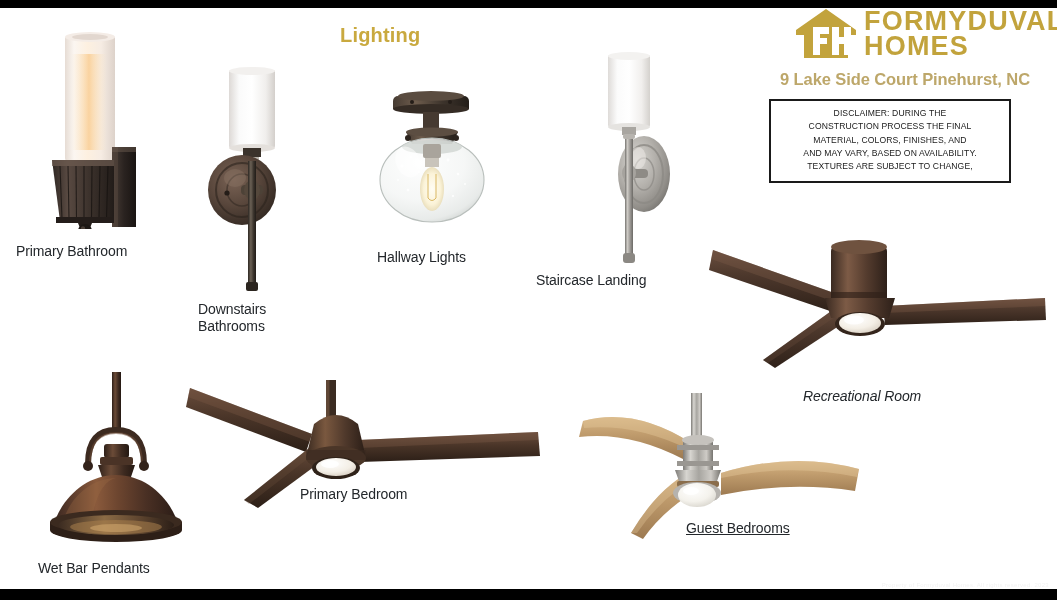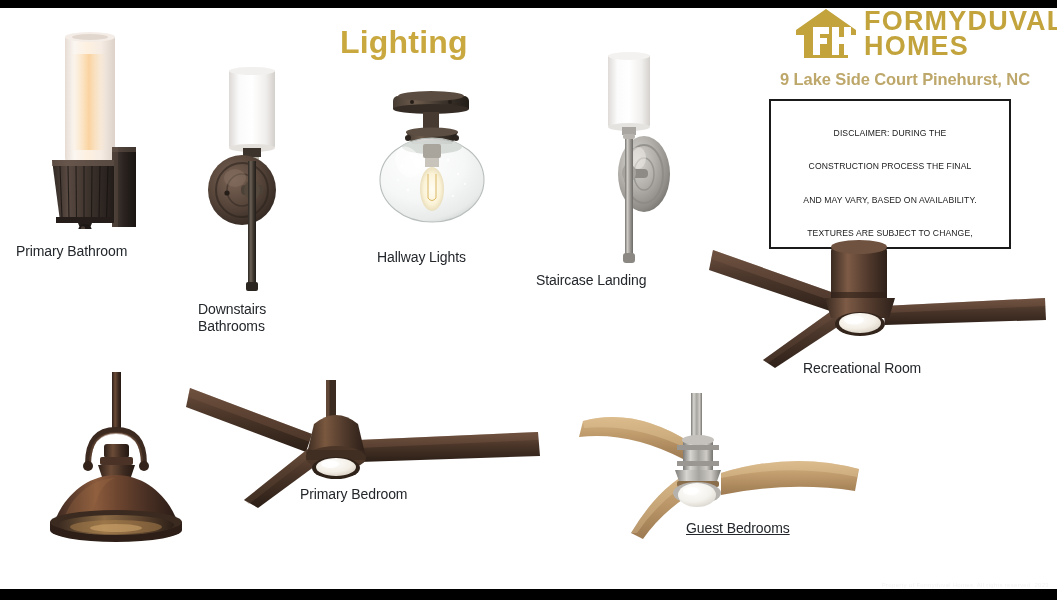--- a/index.html
+++ b/index.html
@@ -29,21 +29,21 @@
     left: 0; bottom: 0;
     width: 1057px; height: 11px;
     background: #000000;
     z-index: 50;
   }
 
   
   .title {
     position: absolute;
     left: 340px; top: 24px;
-    font-size: 32px;
+    font-size: 20px;
     font-weight: bold;
     color: #c9a93f;
     letter-spacing: 0.2px;
   }
 
   
   .brand {
     position: absolute;
     left: 795px; top: 8px;
     width: 250px;
@@ -81,21 +81,21 @@
     box-sizing: border-box;
     border: 2px solid #1a1a1a;
     background: #fff;
     padding: 6px 4px 7px;
     text-align: center;
     font-size: 8.6px;
     line-height: 1.55;
     color: #1a1a1a;
     letter-spacing: 0.1px;
   }
-  .disclaimer div { white-space: nowrap; margin-top: 20px; }
+  .disclaimer div { white-space: nowrap; }
 
   
   .label {
     position: absolute;
     color: #23272b;
     font-size: 14px;
     line-height: 1.22;
     white-space: pre-line;
     letter-spacing: -0.1px;
   }
@@ -139,20 +139,21 @@
       <div>FORMYDUVAL</div>
       <div>HOMES</div>
     </span>
   </div>
 
   <div class="address">9 Lake Side Court Pinehurst, NC</div>
 
   <div class="disclaimer">
     <div>DISCLAIMER: DURING THE</div>
     <div>CONSTRUCTION PROCESS THE FINAL</div>
+    <div>MATERIAL, COLORS, FINISHES, AND</div>
     <div>AND MAY VARY, BASED ON AVAILABILITY.</div>
     <div>TEXTURES ARE SUBJECT TO CHANGE,</div>
   </div>
 
   <div class="fixture" style="left:38px; top:14px;">
     <svg width="125" height="215" viewBox="0 0 125 215">
       <defs>
         <linearGradient id="pbShade" x1="0" y1="0" x2="1" y2="0">
           <stop offset="0" stop-color="#e6dcd4"></stop>
           <stop offset="0.18" stop-color="#fbf6f1"></stop>
@@ -397,21 +398,21 @@
       <rect x="126" y="14" width="56" height="72" rx="5" fill="url(#rrBody)"></rect>
       <ellipse cx="154" cy="15" rx="28" ry="7" fill="#6f523f"></ellipse>
       <rect x="126" y="60" width="56" height="6" fill="#2f2119" opacity="0.65"></rect>
       <path d="M120 66 h70 l-6 20 h-58 z" fill="url(#rrBody)"></path>
 
       <ellipse cx="155" cy="92" rx="25" ry="12" fill="#34251c"></ellipse>
       <ellipse cx="155" cy="91" rx="21" ry="10" fill="url(#rrLight)"></ellipse>
       <ellipse cx="149" cy="88" rx="10" ry="4.5" fill="#ffffff" opacity="0.85"></ellipse>
     </svg>
   </div>
-  <div class="label" style="left:803px; top:360px;">Recreational Room</div>
+  <div class="label" style="left:803px; top:388px;font-style:italic;">Recreational Room</div>
 
   <div class="fixture" style="left:186px; top:378px;">
     <svg width="360" height="135" viewBox="0 0 360 135">
       <defs>
         <linearGradient id="pbfBlade" x1="0" y1="0" x2="0" y2="1">
           <stop offset="0" stop-color="#6a4d3c"></stop>
           <stop offset="0.45" stop-color="#4a3528"></stop>
           <stop offset="1" stop-color="#2c1f17"></stop>
         </linearGradient>
         <linearGradient id="pbfBody" x1="0" y1="0" x2="1" y2="0">
@@ -539,17 +540,18 @@
                C 130 126 106 103 76 103 Z" fill="url(#wbShade)"></path>
       <path d="M76 106 C 52 106 32 124 24 146 L52 146 C 56 124 64 108 76 106 Z" fill="#a06c46" opacity="0.30"></path>
 
       <path d="M10 150 h132 v8 a66 12 0 0 1 -132 0 z" fill="#2d1f17"></path>
       <ellipse cx="76" cy="150" rx="66" ry="12" fill="#3b2a1f"></ellipse>
       <ellipse cx="76" cy="153" rx="58" ry="10" fill="url(#wbInner)"></ellipse>
       <ellipse cx="76" cy="155" rx="46" ry="7" fill="#a9804d" opacity="0.55"></ellipse>
       <ellipse cx="76" cy="156" rx="26" ry="4" fill="#d9b073" opacity="0.5"></ellipse>
     </svg>
   </div>
+  <div class="label" style="left:38px; top:560px;">Wet Bar Pendants</div>
 
   <div class="watermark">Property of Formyduval Homes. All rights reserved.  2023</div>
 
   <div class="bar-bottom"></div>
 </div>
 
 </body></html>

